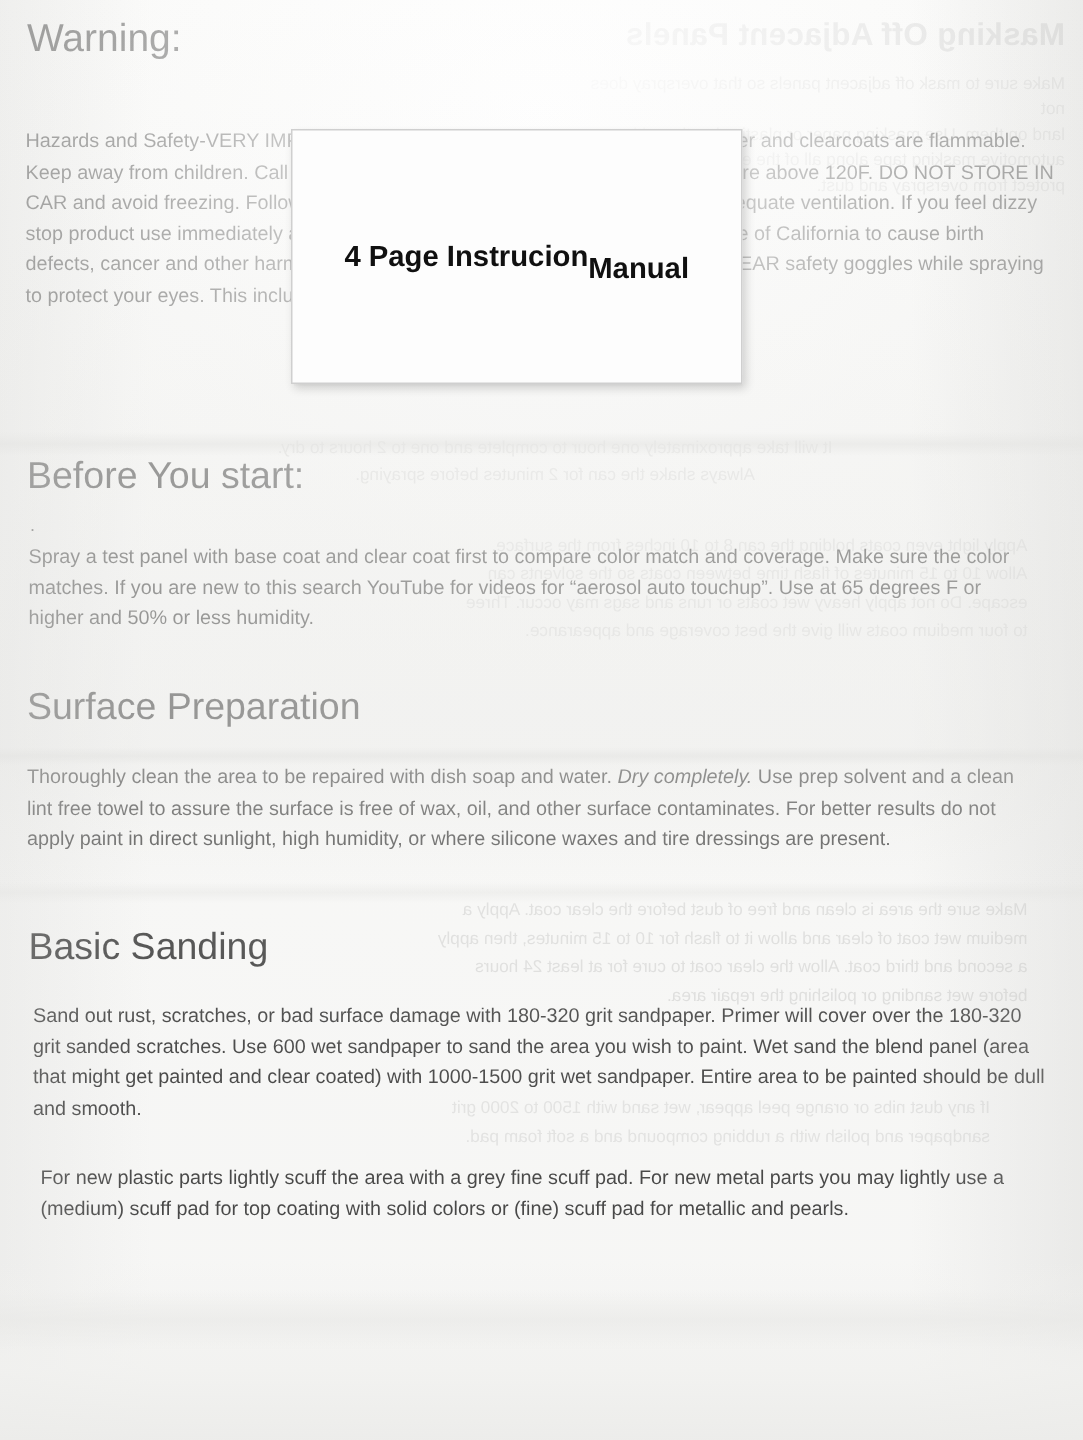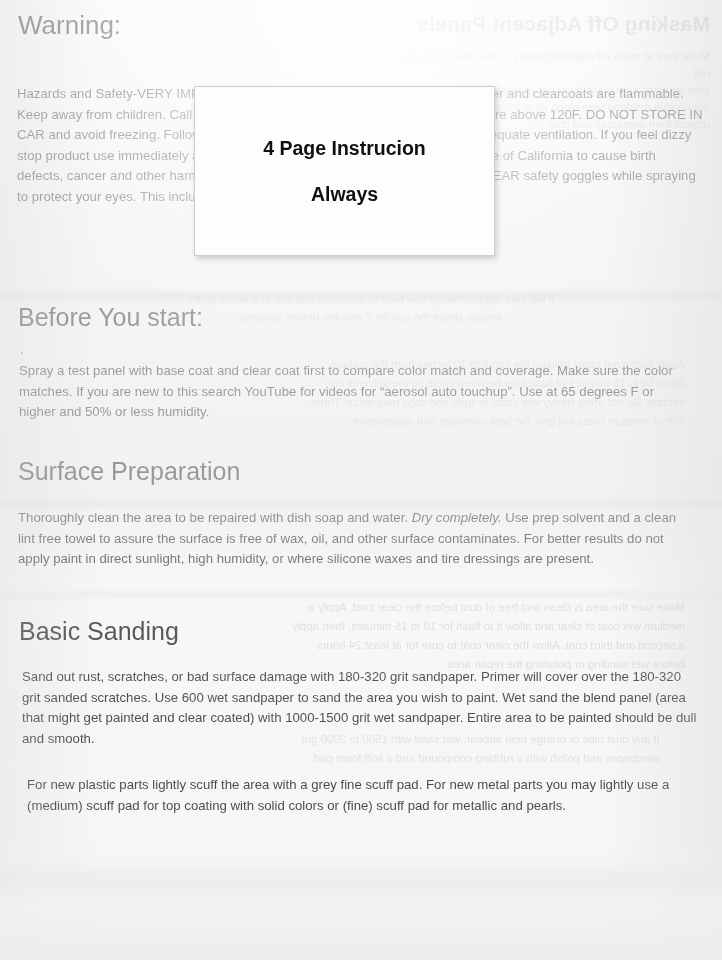--- a/index.html
+++ b/index.html
@@ -198,21 +198,21 @@
     position: absolute;
     top: 86px;
     left: 194px;
     width: 299px;
     height: 168px;
     background: #fdfdfd;
     border: 1px solid #cfcfcf;
     box-shadow: 2px 3px 6px rgba(0,0,0,0.16);
     z-index: 8;
     display: flex;
-    flex-direction: column;
+    flex-direction: row;
     align-items: center;
     justify-content: center;
   }
   #cover-card .card-line {
     font-family: "Liberation Sans", sans-serif;
     font-weight: bold;
     font-size: 19.5px;
     color: #101010;
     text-align: center;
     line-height: 30px;
@@ -280,21 +280,21 @@
 
     <h1 class="section" id="sanding-heading">Basic Sanding</h1>
     <p class="body-text" id="sanding-body-1">Sand out rust, scratches, or bad surface damage with 180-320 grit sandpaper. Primer will cover over the 180-320 grit sanded scratches. Use 600 wet sandpaper to sand the area you wish to paint. Wet sand the blend panel (area that might get painted and clear coated) with 1000-1500 grit wet sandpaper. Entire area to be painted should be dull and smooth.</p>
     <p class="body-text" id="sanding-body-2">For new plastic parts lightly scuff the area with a grey fine scuff pad. For new metal parts you may lightly use a (medium) scuff pad for top coating with solid colors or (fine) scuff pad for metallic and pearls.</p>
 
   </div>
 
   <div id="cover-card-shadow"></div>
   <div id="cover-card">
     <div class="card-line">4 Page Instrucion</div>
-    <div class="card-line card-line-2">Always</div>
+    <div class="card-line card-line-2">Manual</div>
   </div>
 
   <div class="band" id="band-1"></div>
   <div class="band" id="band-2"></div>
   <div class="band" id="band-3"></div>
   <div class="band" id="band-4"></div>
   <div id="paper-shade"></div>
   <div id="paper-bottom"></div>
 </div>
 

